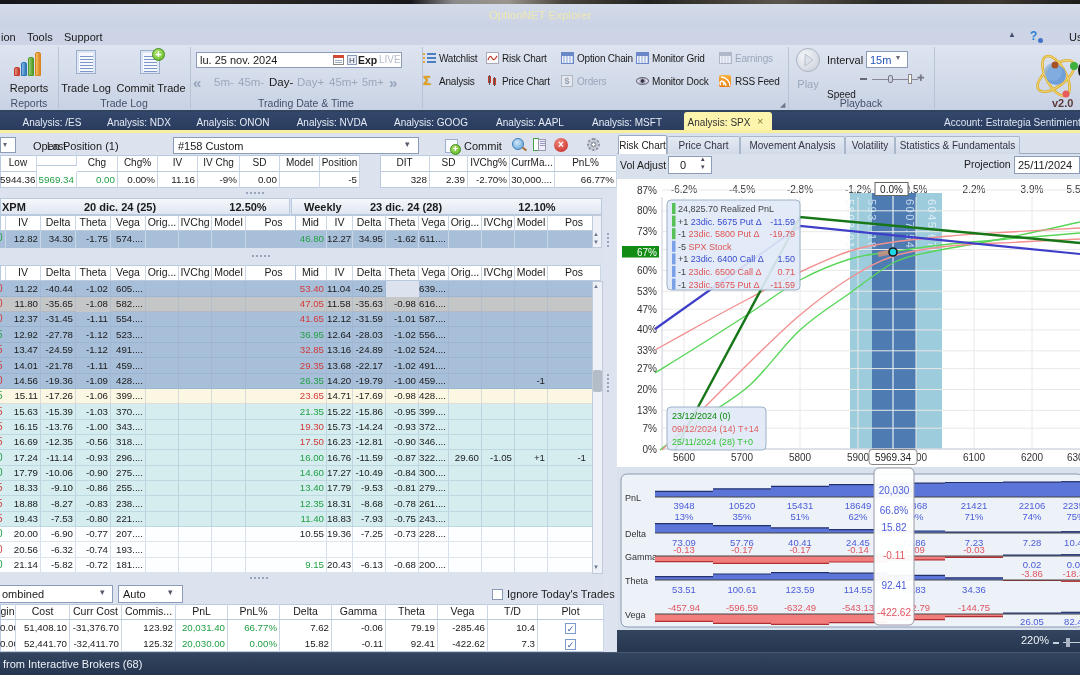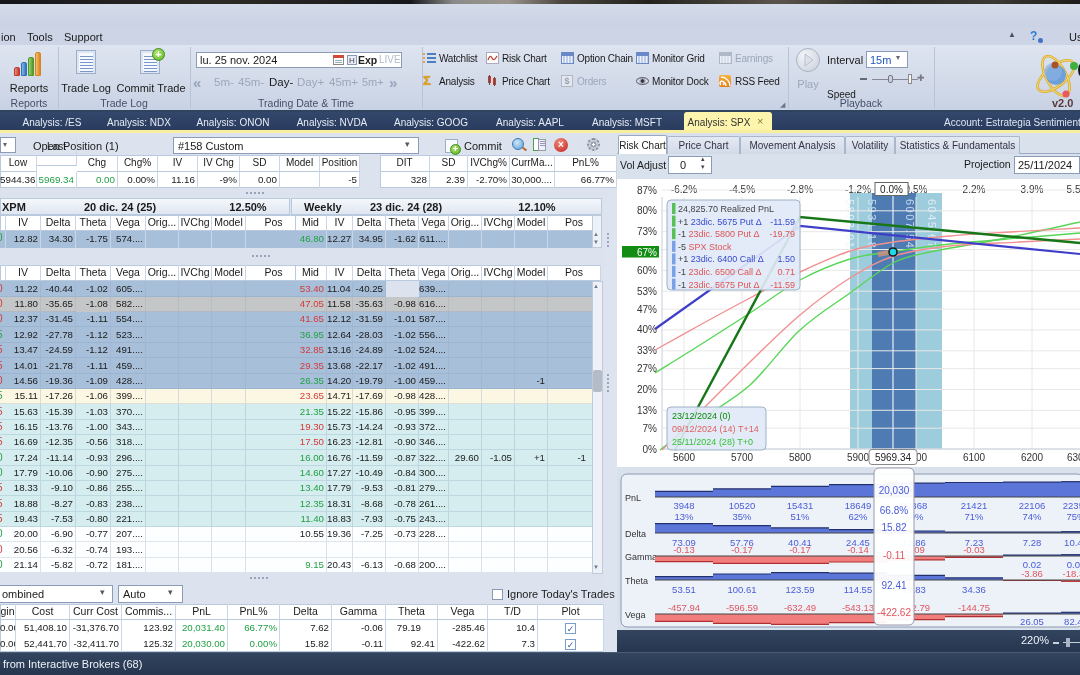--- a/index.html
+++ b/index.html
@@ -6,20 +6,21 @@
 .r{text-align:right;}
 .c{text-align:center;}
 .g{color:#22a045;}
 .rd{color:#d23a3a;}
 .cell{border-right:1px solid #c9d6e6;overflow:hidden;white-space:nowrap;}
 svg{position:absolute;}
 </style></head><body>
 <div id="app">
 <div style="left:0px;top:0px;width:1080px;height:4px;background:linear-gradient(90deg,#15151a,#2e2a26 20%,#17171b 38%,#8a8a8a 42%,#9a958c 47%,#4a463e 52%,#23221f 60%,#5a554c 72%,#2a2925 82%,#3c3833 92%,#1d1c1a);"></div>
 <div style="left:0px;top:4px;width:1080px;height:23px;background:linear-gradient(#d4dbe9,#c9d2e4);"></div>
+<div style="left:0px;top:9px;width:1080px;text-align:center;color:#eee8b4;font-size:11.5px;">OptionNET Explorer</div>
 <div style="left:0px;top:27px;width:1080px;height:18px;background:#ccd4e5;"></div>
 <div style="left:1px;top:31px;font-size:11px;">ion</div>
 <div style="left:27px;top:31px;font-size:11px;">Tools</div>
 <div style="left:64px;top:31px;font-size:11px;">Support</div>
 <div style="left:1008px;top:30px;font-size:8px;color:#44506a;">▲</div>
 <div style="left:1030px;top:29px;font-size:12px;color:#2a7fd4;font-weight:bold;">?</div>
 <div style="left:1069px;top:31px;font-size:11px;">Us</div>
 <div style="left:1038px;top:38px;width:5px;height:5px;background:#3f74c8;border-radius:50%;"></div>
 <div style="left:0px;top:45px;width:1080px;height:67px;background:linear-gradient(#dee4f0,#d2dae9 60%,#c8d2e4);border-bottom:2px solid #30435f;"></div>
 <div style="left:58px;top:47px;width:1px;height:62px;background:#b9c3d6;"></div>
@@ -729,21 +730,21 @@
     <div class="c" style="left:488px;top:604px;width:50px;height:16px;border-right:1px solid #c9d6e6;border-bottom:1px solid #b9c9de;line-height:15px;font-size:10.5px;"><span style="position:relative">T/D</span></div>
     <div class="c" style="left:538px;top:604px;width:66px;height:16px;border-right:1px solid #c9d6e6;border-bottom:1px solid #b9c9de;line-height:15px;font-size:10.5px;"><span style="position:relative">Plot</span></div>
     <div class="cell r " style="left:0px;top:620px;width:16px;height:16px;line-height:15px;font-size:9.7px;padding-right:2px;">0.00</div>
     <div class="cell r " style="left:16px;top:620px;width:54px;height:16px;line-height:15px;font-size:9.7px;padding-right:2px;">51,408.10</div>
     <div class="cell r " style="left:70px;top:620px;width:52px;height:16px;line-height:15px;font-size:9.7px;padding-right:2px;">-31,376.70</div>
     <div class="cell r " style="left:122px;top:620px;width:54px;height:16px;line-height:15px;font-size:9.7px;padding-right:2px;">123.92</div>
     <div class="cell r g" style="left:176px;top:620px;width:52px;height:16px;line-height:15px;font-size:9.7px;padding-right:2px;">20,031.40</div>
     <div class="cell r g" style="left:228px;top:620px;width:52px;height:16px;line-height:15px;font-size:9.7px;padding-right:2px;">66.77%</div>
     <div class="cell r " style="left:280px;top:620px;width:52px;height:16px;line-height:15px;font-size:9.7px;padding-right:2px;">7.62</div>
     <div class="cell r " style="left:332px;top:620px;width:54px;height:16px;line-height:15px;font-size:9.7px;padding-right:2px;">-0.06</div>
-    <div class="cell r " style="left:386px;top:620px;width:52px;height:16px;line-height:15px;font-size:9.7px;padding-right:16px;">79.19</div>
+    <div class="cell r " style="left:386px;top:620px;width:52px;height:16px;line-height:15px;font-size:9.7px;padding-right:2px;">79.19</div>
     <div class="cell r " style="left:438px;top:620px;width:50px;height:16px;line-height:15px;font-size:9.7px;padding-right:2px;">-285.46</div>
     <div class="cell r " style="left:488px;top:620px;width:50px;height:16px;line-height:15px;font-size:9.7px;padding-right:2px;">10.4</div>
     <div class="cell r " style="left:538px;top:620px;width:66px;height:16px;line-height:15px;font-size:9.7px;padding-right:2px;"></div>
     <div class="cell r " style="left:0px;top:636px;width:16px;height:16px;line-height:15px;font-size:9.7px;padding-right:2px;">0.00</div>
     <div class="cell r " style="left:16px;top:636px;width:54px;height:16px;line-height:15px;font-size:9.7px;padding-right:2px;">52,441.70</div>
     <div class="cell r " style="left:70px;top:636px;width:52px;height:16px;line-height:15px;font-size:9.7px;padding-right:2px;">-32,411.70</div>
     <div class="cell r " style="left:122px;top:636px;width:54px;height:16px;line-height:15px;font-size:9.7px;padding-right:2px;">125.32</div>
     <div class="cell r g" style="left:176px;top:636px;width:52px;height:16px;line-height:15px;font-size:9.7px;padding-right:2px;">20,030.00</div>
     <div class="cell r g" style="left:228px;top:636px;width:52px;height:16px;line-height:15px;font-size:9.7px;padding-right:2px;">0.00%</div>
     <div class="cell r " style="left:280px;top:636px;width:52px;height:16px;line-height:15px;font-size:9.7px;padding-right:2px;">15.82</div>

